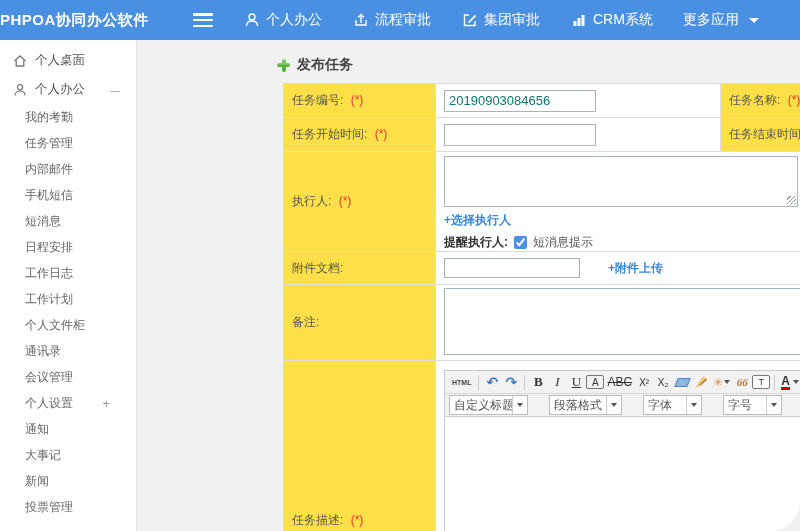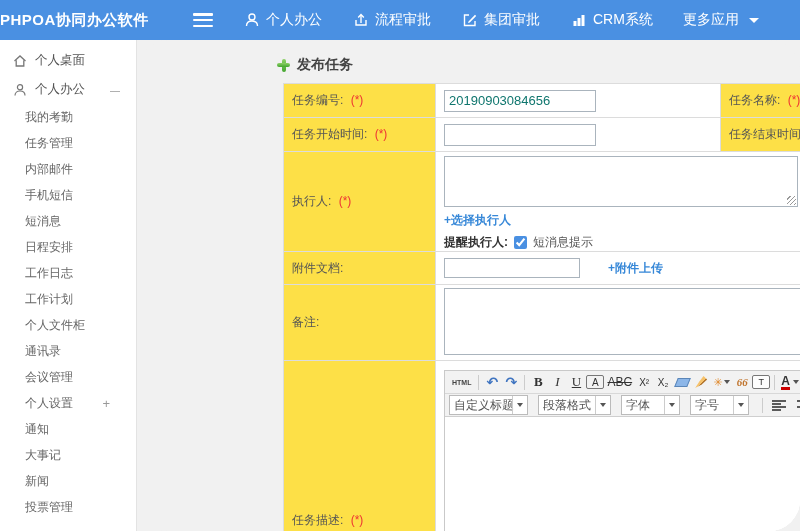--- a/index.html
+++ b/index.html
@@ -83,21 +83,21 @@
   .b-brush { width:12px; height:12px; background:linear-gradient(135deg,#f6c26b 0 55%,#b0722a 55%);
     clip-path:polygon(0 100%, 35% 45%, 70% 0, 100% 30%, 55% 70%); }
   .b-magic { color:#e08a2e; font-size:11px; letter-spacing:-1px; }
   .b-quote { color:#c0742d; font-family:"Liberation Serif","DejaVu Serif",serif; font-weight:bold;
     font-size:11px; font-style:italic; }
   .b-paste { border:1px solid #777; font-size:9px; width:14px; height:14px; background:#fdfdfd; }
   .b-color { font-size:12px; font-weight:bold; border-bottom:3px solid #c00; height:15px; line-height:12px; }
   .mini-caret { width:0; height:0; border-left:3.5px solid transparent; border-right:3.5px solid transparent;
     border-top:4px solid #555; margin-left:3px; }
   .dd { display:flex; align-items:center; border:1px solid #bbb; background:#fff; height:20px;
-    margin-right:9px; cursor:pointer; }
+    margin-right:20px; cursor:pointer; }
   .dd .dd-text { font-size:12px; color:#555; padding:0 4px; white-space:nowrap; }
   .dd .dd-btn { width:15px; height:100%; border-left:1px solid #ccc; display:flex;
     align-items:center; justify-content:center; }
   .dd1 .dd-text{ width:62px; } .dd2 .dd-text{ width:56px; } .dd3 .dd-text{ width:42px; } .dd4 .dd-text{ width:42px; }
   .aln { width:14px; height:11px; margin:0 5px; background-repeat:no-repeat; cursor:pointer; }
   .a-left { background:
     linear-gradient(#5a5a5a,#5a5a5a) 0 0/14px 2px,
     linear-gradient(#5a5a5a,#5a5a5a) 0 3px/9px 2px,
     linear-gradient(#5a5a5a,#5a5a5a) 0 6px/14px 2px,
     linear-gradient(#5a5a5a,#5a5a5a) 0 9px/9px 2px; background-repeat:no-repeat; }

